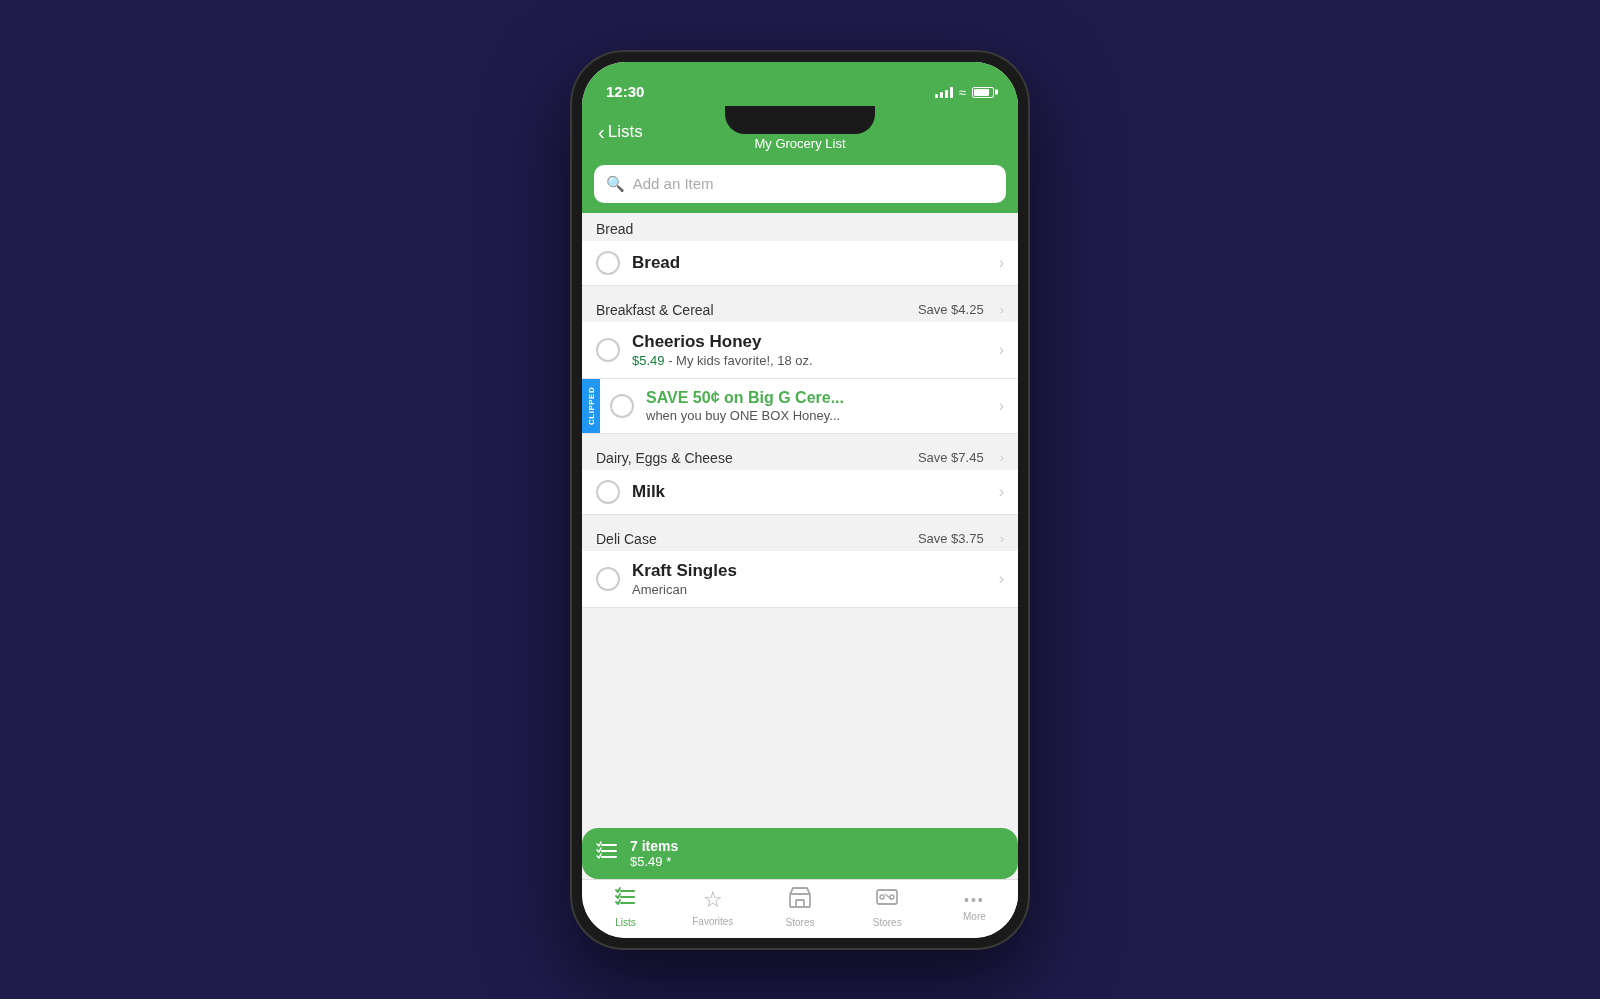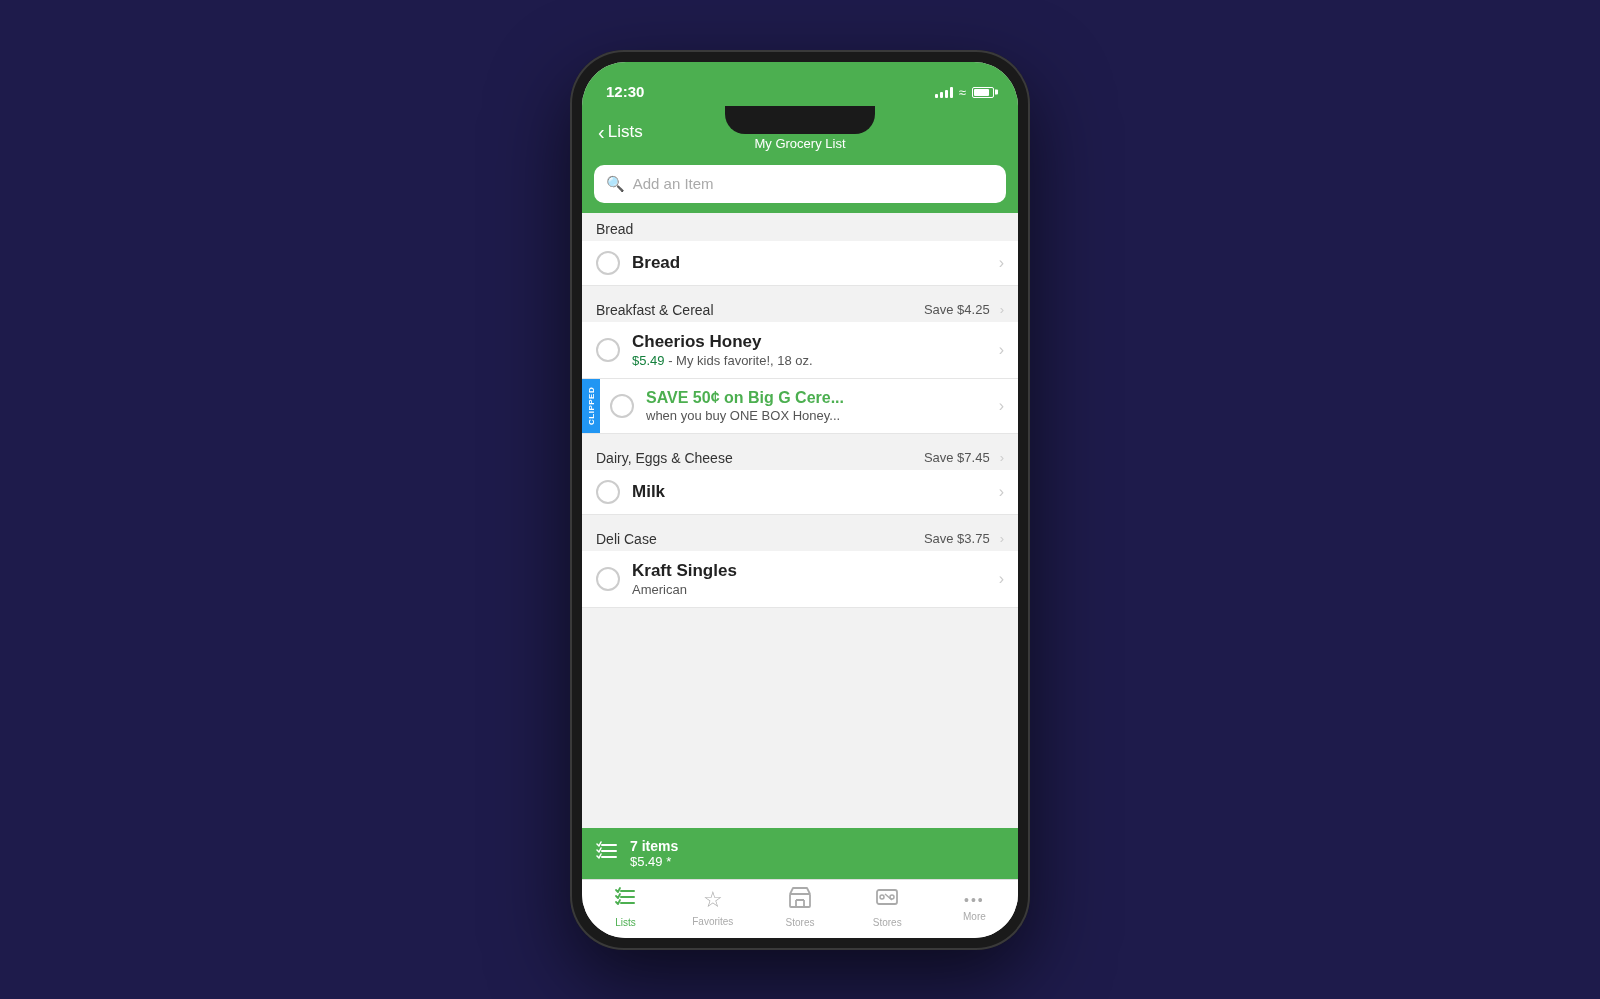--- a/index.html
+++ b/index.html
@@ -209,21 +209,21 @@
       font-size: 14px;
       color: #333;
       font-weight: 500;
     }
 
     .section-save {
       font-size: 13px;
       color: #555;
       display: flex;
       align-items: center;
-      gap: 10px;
+      gap: 16px;
     }
 
     .list-item {
       background: white;
       margin: 0;
       border-bottom: 1px solid #e5e5e5;
       display: flex;
       align-items: center;
       padding: 10px 14px;
       gap: 12px;
@@ -293,20 +293,21 @@
     }
 
     
     .footer-bar {
       background: #4caf50;
       padding: 10px 14px;
       display: flex;
       align-items: center;
       gap: 10px;
       flex-shrink: 0;
+      border-radius: 16px;
     }
 
     .list-icon {
       color: white;
       font-size: 20px;
     }
 
     .footer-items {
       color: white;
       font-size: 14px;

